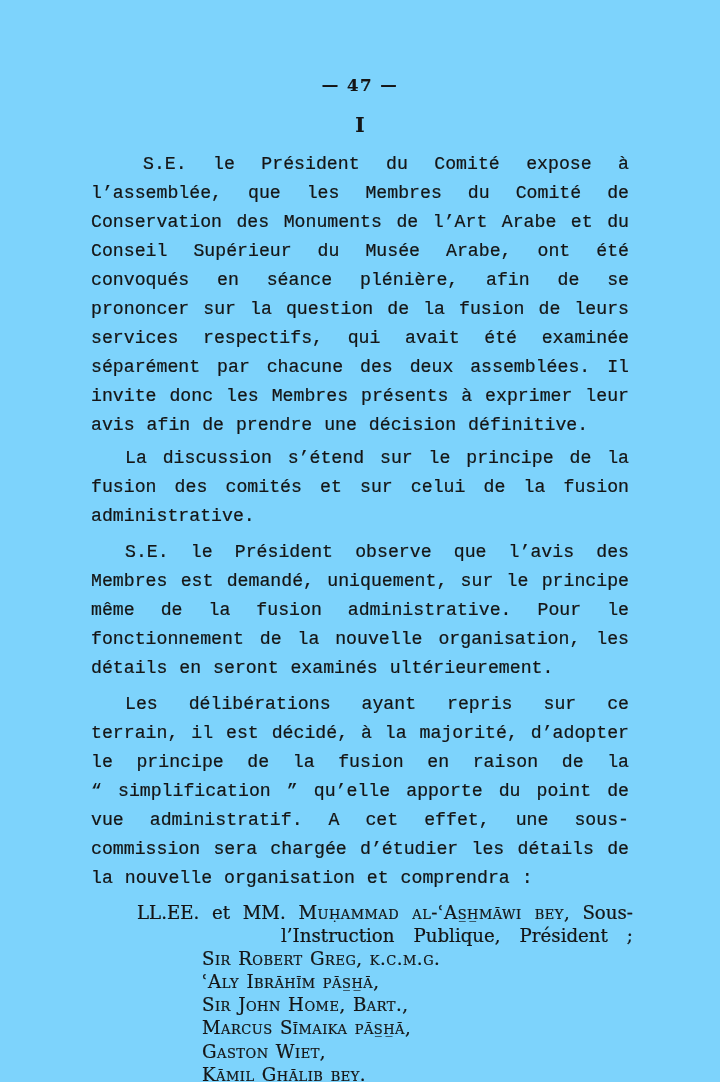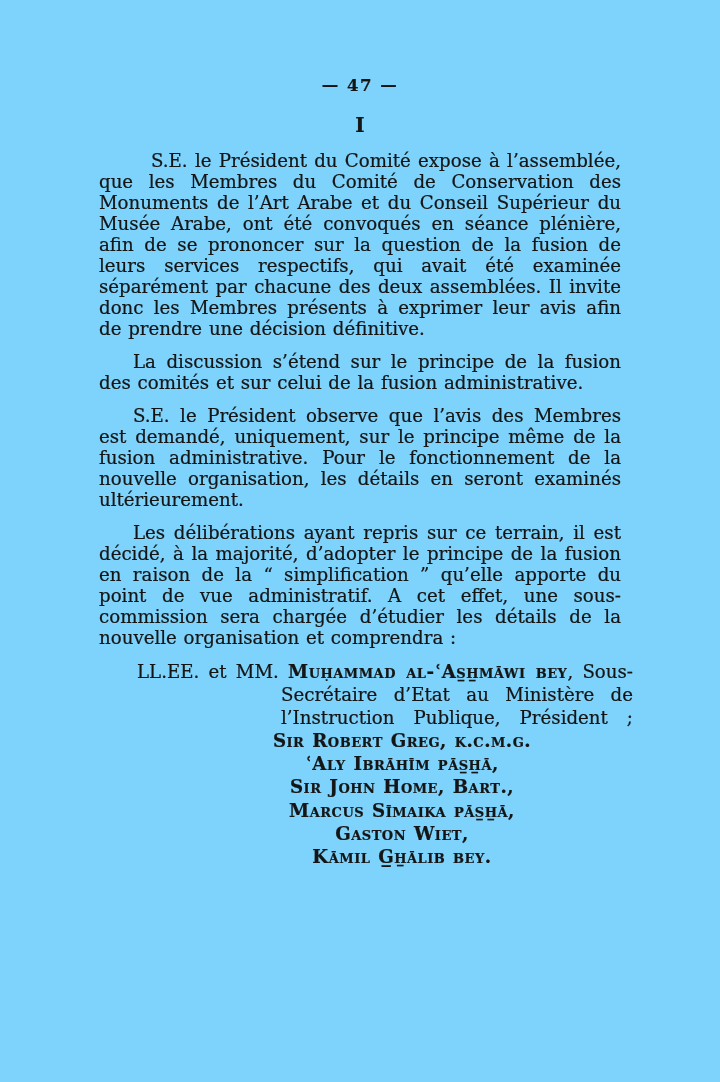--- a/index.html
+++ b/index.html
@@ -26,53 +26,53 @@
     letter-spacing: 1.5px;
   }
   .section-heading {
     text-align: center;
     font-weight: bold;
     font-size: 20px;
     line-height: 26px;
     margin-top: 16px;
   }
   .para {
-    margin: 12px;
+    margin: 4px;
     font-size: 18.2px;
-    line-height: 21px;
+    line-height: 29px;
     text-align: justify;
     text-indent: 34px;
     word-spacing: 1px;
+    font-family: Liberation Mono, monospace;
   }
   .para.opener { text-indent: 52px; margin-top: 12px; }
   .para.gap-above { margin-top: 7px; }
   .roster {
     margin-top: 8px;
     font-size: 18.2px;
     line-height: 23.1px;
     word-spacing: 1px;
   }
   .roster-first-line {
     text-align: justify;
     text-align-last: justify;
     text-indent: 50px;
   }
   .roster-cont {
     margin-left: 194px;
     text-align: justify;
     text-align-last: justify;
   }
   .roster-name {
-    margin-left: 84px;
-    text-align: center;
+    margin-left: 115px;
+    text-align: left;
   }
   .sc {
     font-variant: small-caps;
     letter-spacing: 0.5px;
-    font-weight: bold;
   }
 </style>
 </head>
 <body>
 
 <div class="page">
   <div class="textblock">
 
     <div class="page-number">— 47 —</div>
 
@@ -85,21 +85,20 @@
     <p class="para">La discussion s’étend sur le principe de la fusion des comités et sur celui de la fusion administrative.</p>
 
     <p class="para gap-above">S.E. le Président observe que l’avis des Membres est demandé, uniquement, sur le principe même de la fusion administrative.  Pour le fonctionnement de la nouvelle organisation, les détails en seront examinés ultérieurement.</p>
 
     <p class="para gap-above">Les délibérations ayant repris sur ce terrain, il est décidé, à la majorité, d’adopter le principe de la fusion en raison de la “&nbsp;simplification&nbsp;” qu’elle apporte du point de vue administratif. A cet effet, une sous-commission sera chargée d’étudier les détails de la nouvelle organisation et comprendra&nbsp;:</p>
 
     <div class="roster">
 
       <div class="roster-first-line"><span>LL.EE. et MM. </span><span class="sc">Muḥammad al-ʿAs̲h̲māwi bey</span><span>, Sous-</span></div>
 
-      <div class="roster-cont">Secrétaire d’Etat au Ministère de</div>
 
       <div class="roster-cont">l’Instruction Publique, Président&nbsp;;</div>
 
       <div class="roster-name sc">Sir Robert Greg, k.c.m.g.</div>
 
       <div class="roster-name sc">ʿAly Ibrāhīm pās̲h̲ā,</div>
 
       <div class="roster-name sc">Sir John Home, Bart.,</div>
 
       <div class="roster-name sc">Marcus Sīmaika pās̲h̲ā,</div>

